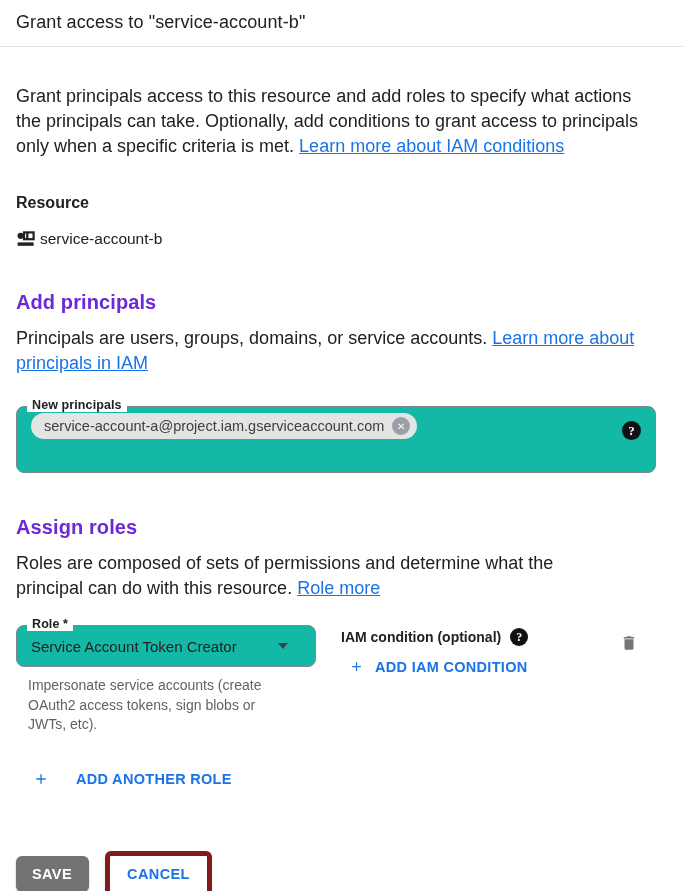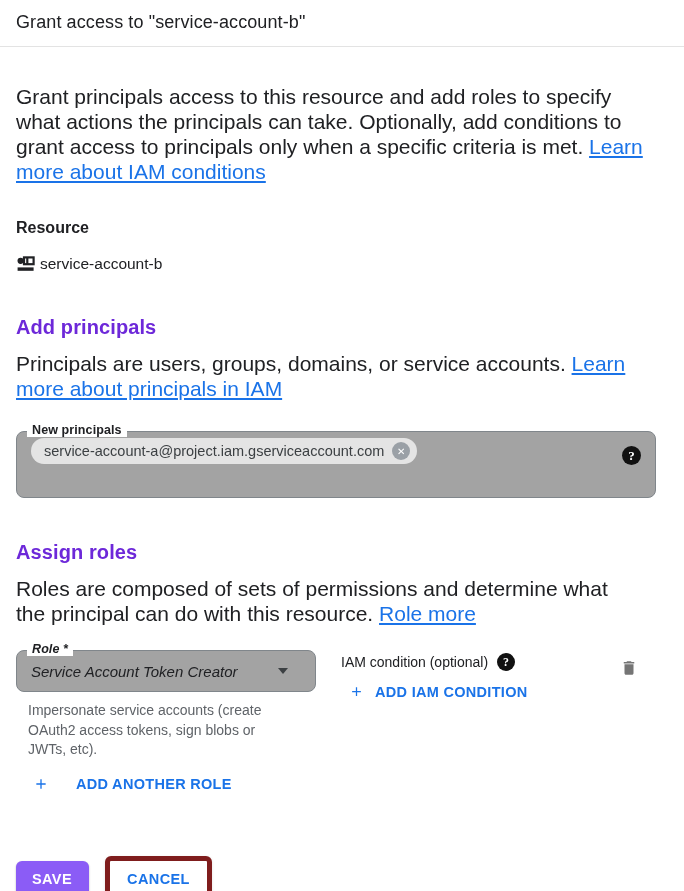--- a/index.html
+++ b/index.html
@@ -9,33 +9,33 @@
     color: #202124;
     background: #ffffff;
     overflow: hidden;
     -webkit-font-smoothing: antialiased;
   }
   .header { padding: 12px 16px 13px; border-bottom: 1px solid #e3e3e3; }
   .dialog-title { font-size: 18px; font-weight: 400; color: #202124; letter-spacing: .1px; }
 
   .content { padding: 0 28px 0 16px; }
 
-  .body-text { font-size: 21px; line-height: 25px; color: #202124; }
+  .body-text { font-size: 18px; line-height: 25px; color: #202124; }
   .intro { margin-top: 37px; max-width: 642px; }
   a.link { color: #1a73e8; text-decoration: underline; cursor: pointer; }
 
   .resource-heading { margin-top: 35px; font-size: 16px; font-weight: 700; color: #202124; }
   .resource-row { margin-top: 17px; display: flex; align-items: center; gap: 4px; font-size: 15.5px; }
 
   .section-heading { margin-top: 43px; font-size: 20px; font-weight: 700; color: #6d28d9; letter-spacing: .1px; }
   .section-desc { margin-top: 12px; max-width: 642px; }
   .section-desc.narrow { max-width: 608px; }
 
   
-  .outlined-field { position: relative; border: 1px solid #80868b; border-radius: 8px; background: #a3a3a3; }
+  .outlined-field { position: relative; border: 1px solid #80868b; border-radius: 8px; background: #14b8a6; }
   .field-label {
     position: absolute; top: -9px; left: 10px;
     background: #fff; padding: 0 5px;
     font-size: 12.5px; font-weight: 700; color: #202124; letter-spacing: .1px;
     white-space: nowrap;
   }
   .principals-field { margin-top: 30px; height: 67px; }
   .chip {
     position: absolute; top: 6px; left: 14px;
     display: inline-flex; align-items: center; gap: 8px;
@@ -55,53 +55,53 @@
     display: inline-flex; align-items: center; justify-content: center;
     font-size: 13px; font-weight: 700; cursor: pointer; flex: 0 0 auto;
     font-family: "Liberation Serif", serif;
   }
   .field-help { position: absolute; top: 14px; right: 14px; }
 
   .role-row { display: flex; align-items: flex-start; margin-top: 24px; }
   .role-col { width: 300px; flex: 0 0 auto; }
   .role-field {
     height: 42px; display: flex; align-items: center; justify-content: space-between;
-    padding: 0 27px 0 14px; cursor: pointer; font-style: italic;
+    padding: 0 27px 0 14px; cursor: pointer;
   }
   .role-value { font-size: 15px; color: #202124; }
   .arrow-down {
     width: 0; height: 0;
     border-left: 5.5px solid transparent; border-right: 5.5px solid transparent;
     border-top: 6.5px solid #3c4043;
   }
   .role-helper { margin: 9px 0 0 12px; width: 256px; font-size: 14px; line-height: 19.5px; color: #5f6368; }
 
   .cond-col { margin-left: 25px; flex: 1 1 auto; padding-top: 3px; }
   .cond-label-row { display: flex; align-items: center; gap: 9px; }
-  .cond-label { font-size: 14px; font-weight: 400; color: #202124; }
+  .cond-label { font-size: 14px; font-weight: 700; color: #202124; }
   .cond-label-row .help-badge { width: 18px; height: 18px; font-size: 12px; }
   .text-button {
     display: inline-flex; gap: 11px;
     color: #1a73e8; font-size: 14.5px; font-weight: 700; letter-spacing: .3px;
     cursor: pointer; background: none; border: none;
     font-family: inherit;
   }
   .add-cond { margin: 13px 0 0 8px; }
   .trash-col { flex: 0 0 auto; padding: 8px 18px 0 0; }
   .trash-btn { background: none; border: none; cursor: pointer; padding: 0; }
 
-  .add-role { margin: 16px 0 0 17px; gap: 27px; }
+  .add-role { margin: 36px 0 0 17px; gap: 27px; }
 
   .actions { display: flex; align-items: center; gap: 16px; margin-top: 60px; }
   .btn {
     border-radius: 6px; font-size: 14.5px; font-weight: 700; letter-spacing: .4px;
     padding: 10px 17px; cursor: pointer; font-family: inherit;
   }
   .btn-save {
-    background: #8b5cf6; color: #fff; border: none;
+    background: #737373; color: #fff; border: none;
     box-shadow: 0 1px 2px rgba(0,0,0,.3);
     padding-left: 16px;
   }
   .btn-cancel {
     background: #fff; color: #1a73e8; border: 5px solid #7f1d1d;
     box-shadow: 0 1px 3px rgba(60,64,67,.15);
   }
   .icon-svg { display: block; }
 </style>
 </head>

